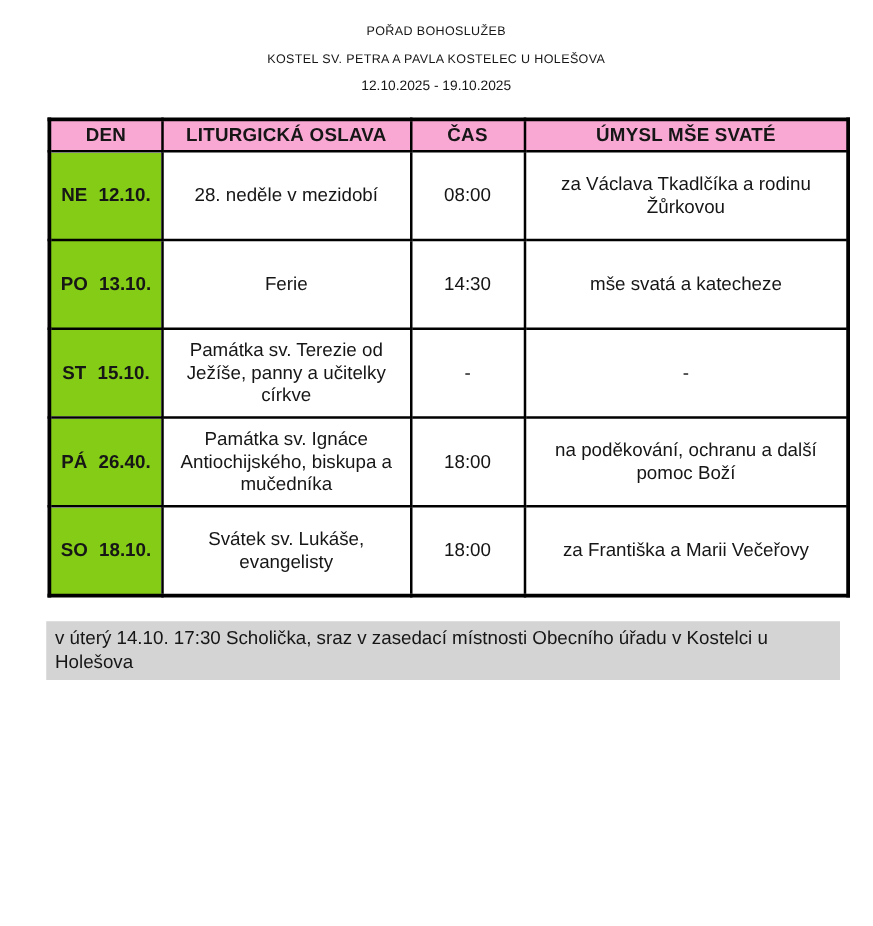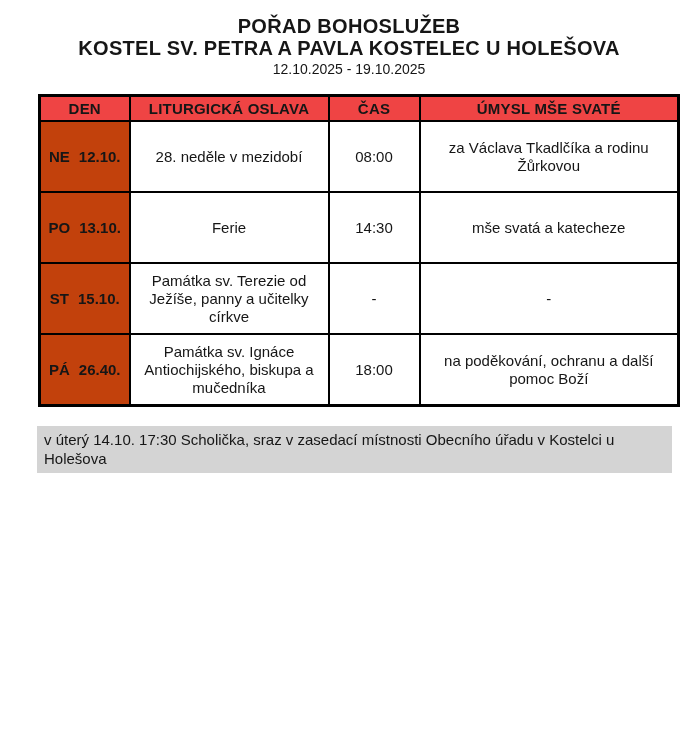--- a/index.html
+++ b/index.html
@@ -13,57 +13,57 @@
     font-family: "Liberation Sans", sans-serif;
     color: #161616;
     overflow: hidden;
   }
   .doc-header {
     text-align: center;
     padding-top: 15px;
   }
   .doc-title,
   .doc-subtitle {
-    font-size: 20px;
-    font-weight: bold;
+    font-size: 10px;
+    font-weight: normal;
     line-height: 22px;
     letter-spacing: 0.3px;
   }
   .doc-daterange {
-    font-size: 14px;
+    font-size: 11px;
     line-height: 21px;
   }
   table.schedule {
     border-collapse: collapse;
     table-layout: fixed;
     width: 639px;
     margin: 14px 0 0 38px;
     border: 3px solid #000;
   }
   table.schedule th {
-    background: #ef4444;
+    background: #f9a8d4;
     border: 2px solid #000;
     font-size: 15px;
     font-weight: bold;
     height: 21px;
     padding: 1px 2px;
     letter-spacing: 0.2px;
   }
   table.schedule td {
     border: 2px solid #000;
     font-size: 15px;
     line-height: 18px;
     height: 65px;
     text-align: center;
     vertical-align: middle;
     padding: 2px 6px;
     overflow: hidden;
   }
   td.day-cell {
-    background: #c2410c;
+    background: #84cc16;
     font-weight: bold;
     padding: 2px 2px;
     white-space: nowrap;
   }
   td.day-cell .day-date {
     margin-left: 9px;
   }
   .footer-note {
     margin: 19px 0 0 37px;
     width: 635px;
@@ -120,18 +120,24 @@
         <td class="celebration-cell">Památka sv. Terezie od Ježíše, panny a učitelky církve</td>
         <td class="time-cell">-</td>
         <td class="intention-cell">-</td>
       </tr>
       <tr>
         <td class="day-cell"><span class="day-abbr">PÁ</span><span class="day-date">26.40.</span></td>
         <td class="celebration-cell">Památka sv. Ignáce Antiochijského, biskupa a mučedníka</td>
         <td class="time-cell">18:00</td>
         <td class="intention-cell">na poděkování, ochranu a další pomoc Boží</td>
       </tr>
+      <tr>
+        <td class="day-cell"><span class="day-abbr">SO</span><span class="day-date">18.10.</span></td>
+        <td class="celebration-cell">Svátek sv. Lukáše, evangelisty</td>
+        <td class="time-cell">18:00</td>
+        <td class="intention-cell">za Františka a Marii Večeřovy</td>
+      </tr>
     </tbody>
 </table>
 
 <div class="footer-note">
   <span class="note-text">v úterý 14.10. 17:30 Scholička, sraz v zasedací místnosti Obecního úřadu v Kostelci u Holešova</span>
 </div>
 
 </body></html>

